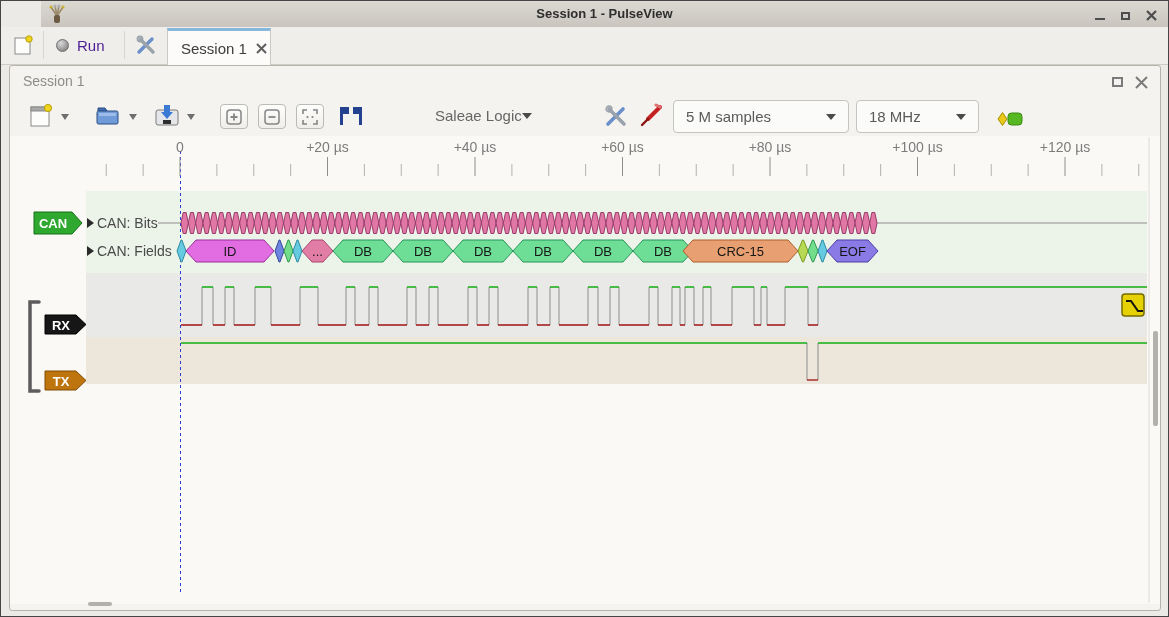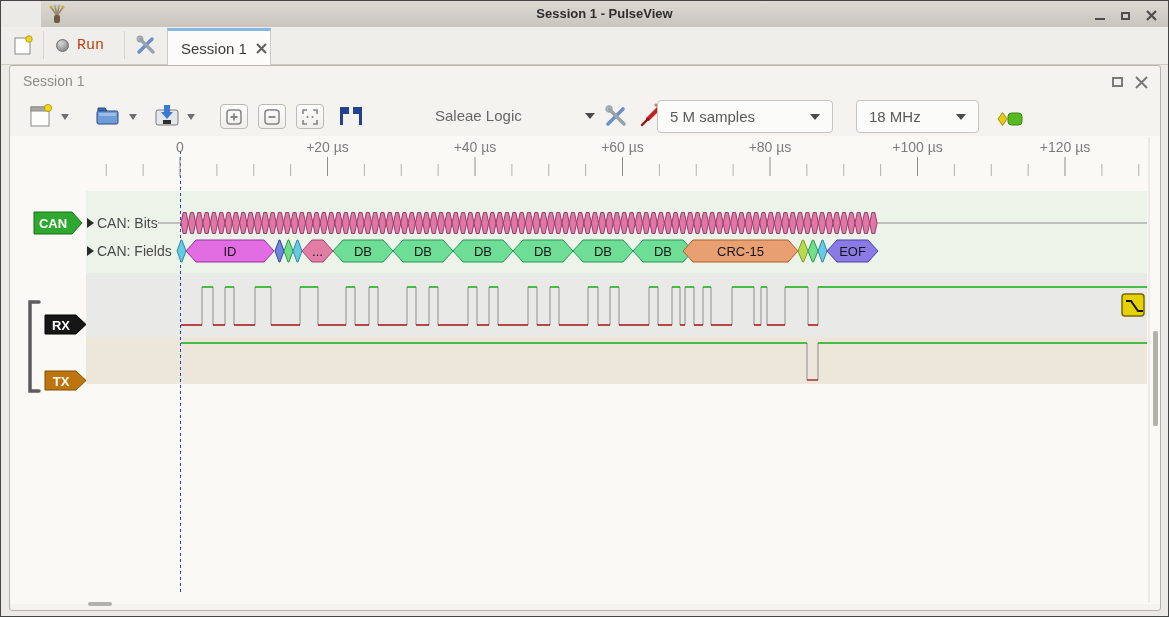--- a/index.html
+++ b/index.html
@@ -12,35 +12,35 @@
   .winctl{position:absolute;right:10px;top:0;height:100%;display:flex;gap:13px;align-items:center;}
   .wbtn{width:13px;height:13px;display:flex;align-items:flex-end;justify-content:center;cursor:default;}
   .min-glyph{width:10px;height:2px;background:#4d4d4d;margin-bottom:1px;}
   .max-glyph{width:9px;height:8px;border:2px solid #4d4d4d;box-sizing:border-box;margin-bottom:1px;}
   
   .main-toolbar{position:absolute;left:0;top:26px;right:0;height:37px;background:#efeeea;border-bottom:1px solid #cfccc6;}
   .vsep{position:absolute;top:4px;width:1px;height:28px;background:#d8d6d1;}
   .tbtn{position:absolute;top:4px;width:28px;height:28px;display:flex;align-items:center;justify-content:center;}
   .runbtn{position:absolute;left:55px;top:4px;height:28px;display:flex;align-items:center;gap:8px;}
   .runled{width:13px;height:13px;border-radius:50%;background:radial-gradient(circle at 35% 30%,#d9d9d9,#8c8c8c 75%);border:1px solid #6e6e6e;box-sizing:border-box;}
-  .runlabel{font-size:15px;color:#c2410c;font-family:Liberation Mono, monospace;}
+  .runlabel{font-size:15px;color:#4c1d95;}
   .tab{position:absolute;left:166px;top:1px;width:104px;height:37px;background:#fcfbfa;border:1px solid #cbc9c4;border-top:3px solid #86b8dc;border-bottom:none;box-sizing:border-box;display:flex;align-items:center;padding-left:13px;gap:9px;}
   .tablabel{font-size:15px;color:#3c3c3c;}
   
   .session-frame{position:absolute;left:8px;top:64px;width:1152px;height:546px;background:#f4f3f0;border:1px solid #b7b4ad;border-radius:3px;box-sizing:border-box;}
   .session-title{position:absolute;left:22px;top:72px;font-size:14px;color:#8c8c88;}
   .dockbtn{position:absolute;top:73px;width:18px;height:16px;display:flex;align-items:center;justify-content:center;}
   .dockbtn.float{right:42px;}
   .dockbtn.close{right:18px;}
   .max-glyph2{width:11px;height:10px;border:2px solid #7a7a7a;box-sizing:border-box;}
   
   .sic{position:absolute;top:102px;width:26px;height:26px;display:flex;align-items:center;justify-content:center;}
   .caret{position:absolute;top:113px;width:0;height:0;border-left:4.5px solid transparent;border-right:4.5px solid transparent;border-top:6px solid #6e6e6e;}
   .zbtn{position:absolute;top:103px;width:28px;height:25px;border:1px solid #bcbab4;border-radius:4px;background:linear-gradient(#fefefd,#efeeea);display:flex;align-items:center;justify-content:center;box-sizing:border-box;}
-  .devsel{position:absolute;left:434px;top:106px;width:160px;display:flex;align-items:center;justify-content:space-between;font-size:15px;color:#666;}
+  .devsel{position:absolute;left:434px;top:106px;width:160px;display:flex;align-items:center;font-size:15px;color:#666;}
   .combo{position:absolute;top:99px;height:33px;border:1px solid #c6c4be;border-radius:4px;background:#fbfbfa;display:flex;align-items:center;justify-content:space-between;padding:0 12px;font-size:15px;color:#5a5a5a;box-sizing:border-box;}
   .dcaret{width:0;height:0;border-left:5px solid transparent;border-right:5px solid transparent;border-top:6px solid #4a4a4a;}
   
   #trace-svg{position:absolute;left:0;top:0;pointer-events:none;}
   #trace-svg text{font-family:"Liberation Sans",sans-serif;}
   .rultxt{font-size:14px;fill:#7c7c7c;text-anchor:middle;}
   .rowlbl{font-size:14px;fill:#4a4a4a;}
   .tagtxt{font-size:13px;font-weight:bold;fill:#ffffff;text-anchor:middle;}
   .fldtxt{font-size:13px;fill:#161616;text-anchor:middle;}
   .hscroll-thumb{position:absolute;left:87px;top:601px;width:24px;height:4px;border-radius:2px;background:#b3b1ac;}
@@ -181,21 +181,21 @@
       <circle cx="5" cy="5" r="2.8" fill="none" stroke="#9aa3ab" stroke-width="1.7"></circle>
     </svg>
   </div>
   <div class="sic" style="left:637px">
     <svg width="26" height="26">
       <path d="M22 4 L10 16" stroke="#c42222" stroke-width="4" stroke-linecap="round"></path>
       <path d="M10 16 L4 22" stroke="#8a1414" stroke-width="2.4" stroke-linecap="round"></path>
       <path d="M22 4 L18 2" stroke="#e07070" stroke-width="3" stroke-linecap="round"></path>
     </svg>
   </div>
-  <div class="combo" style="left:656px;width:176px">
+  <div class="combo" style="left:672px;width:176px">
     <span>5 M samples</span>
     <span class="dcaret"></span>
   </div>
   <div class="combo" style="left:855px;width:123px">
     <span>18 MHz</span>
     <span class="dcaret"></span>
   </div>
   <div class="sic" style="left:996px;top:105px">
     <svg width="28" height="16">
       <path d="M1 8 L5.5 1.5 L10 8 L5.5 14.5 Z" fill="#e8c81a" stroke="#a89000"></path>

